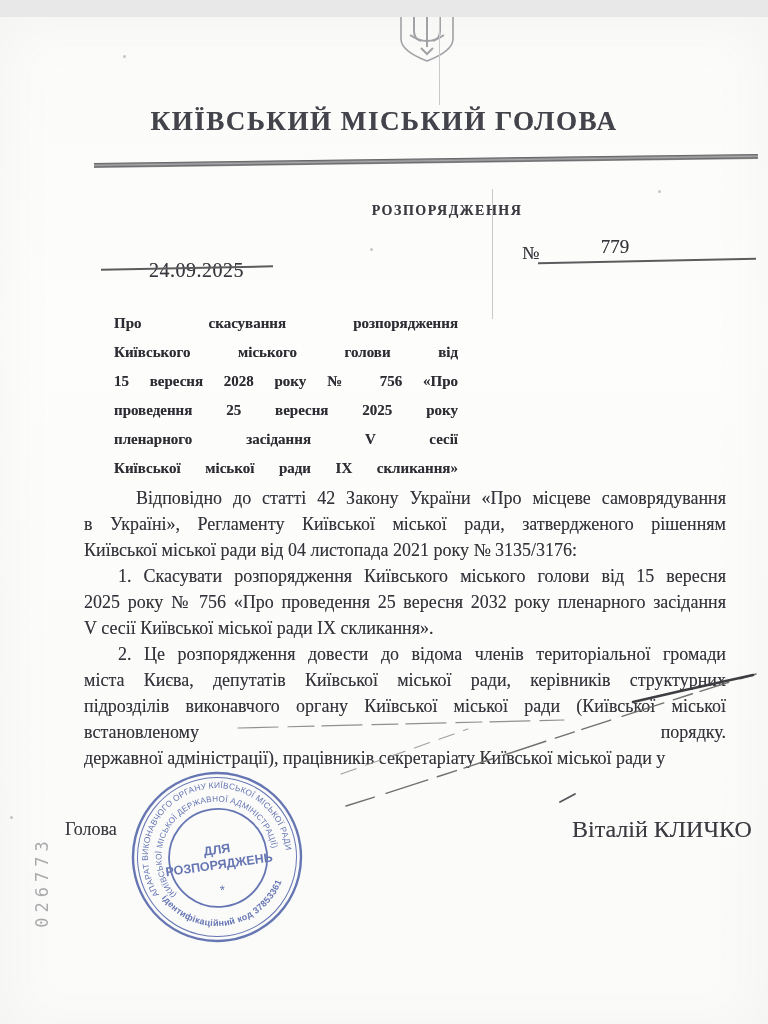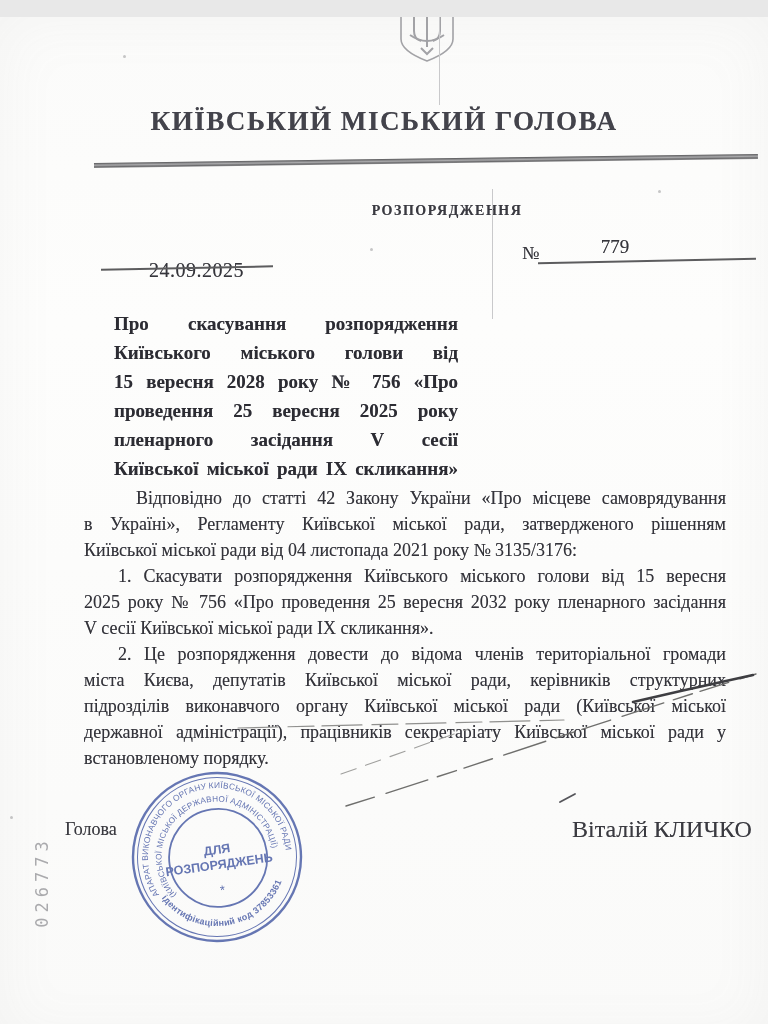--- a/index.html
+++ b/index.html
@@ -32,21 +32,21 @@
   .date-underline{left:101px;top:250px;width:172px;height:2px;background:#5c5c5e;transform:rotate(-1.1deg);}
   .num-label{left:522px;top:226px;font-size:18px;}
   .num-value{left:585px;top:219px;width:60px;text-align:center;font-size:19px;}
   .num-underline{left:538px;top:243px;width:218px;height:2px;background:#5c5c5e;transform:rotate(-1.2deg);}
   
   .crease{background:#c9c9cb;width:1px;}
   .speck{width:3px;height:3px;border-radius:50%;background:#9a9a9c;opacity:.55;filter:blur(.4px);}
   
   .subject{
     left:114px;top:292px;width:344px;
-    font-weight:bold;font-size:19px;line-height:29px;color:#2c2c33;
+    font-weight:bold;font-size:15px;line-height:29px;color:#2c2c33;
   }
   .subject .ln{text-align:justify;text-align-last:justify;}
   
   .bodytxt{left:84px;top:468px;width:642px;font-size:18px;line-height:26px;color:#33333a;}
   .para .ln{text-align:justify;text-align-last:justify;}
   .para .ln:last-child{text-align-last:left;}
   .ind52 .ln:first-child{padding-left:52px;}
   .ind34 .ln:first-child{padding-left:34px;}
   
   .sig-pos{left:65px;top:802px;font-size:18px;color:#3a3a40;}
@@ -115,22 +115,22 @@
       </div>
     <div class="para ind34 soft">
         <div class="ln">1. Скасувати розпорядження Київського міського голови від 15 вересня</div>
         <div class="ln">2025 року № 756 «Про проведення 25 вересня 2032 року пленарного засідання</div>
         <div class="ln">V сесії Київської міської ради ІХ скликання».</div>
       </div>
     <div class="para ind34 soft">
         <div class="ln">2.  Це розпорядження довести до відома членів територіальної громади</div>
         <div class="ln">міста Києва, депутатів Київської міської ради, керівників структурних</div>
         <div class="ln">підрозділів виконавчого органу Київської міської ради (Київської міської</div>
+        <div class="ln">встановленому порядку.</div>
         <div class="ln">державної адміністрації), працівників секретаріату Київської міської ради у</div>
-        <div class="ln">встановленому порядку.</div>
       </div>
   </div>
 
   <div class="abs sig-pos soft">Голова</div>
   <div class="abs sig-name soft">Віталій КЛИЧКО</div>
 
   <svg class="abs pen" viewBox="0 0 768 1024">
     <g fill="none" stroke-linecap="round">
       <path d="M238,711 L564,703" stroke="#90908e" stroke-width="1.2" stroke-dasharray="40 10 26 8"></path>
       <path d="M346,789 C440,760 640,692 756,657" stroke="#6f6f6d" stroke-width="1.4" stroke-dasharray="30 12 44 10 20 8"></path>

